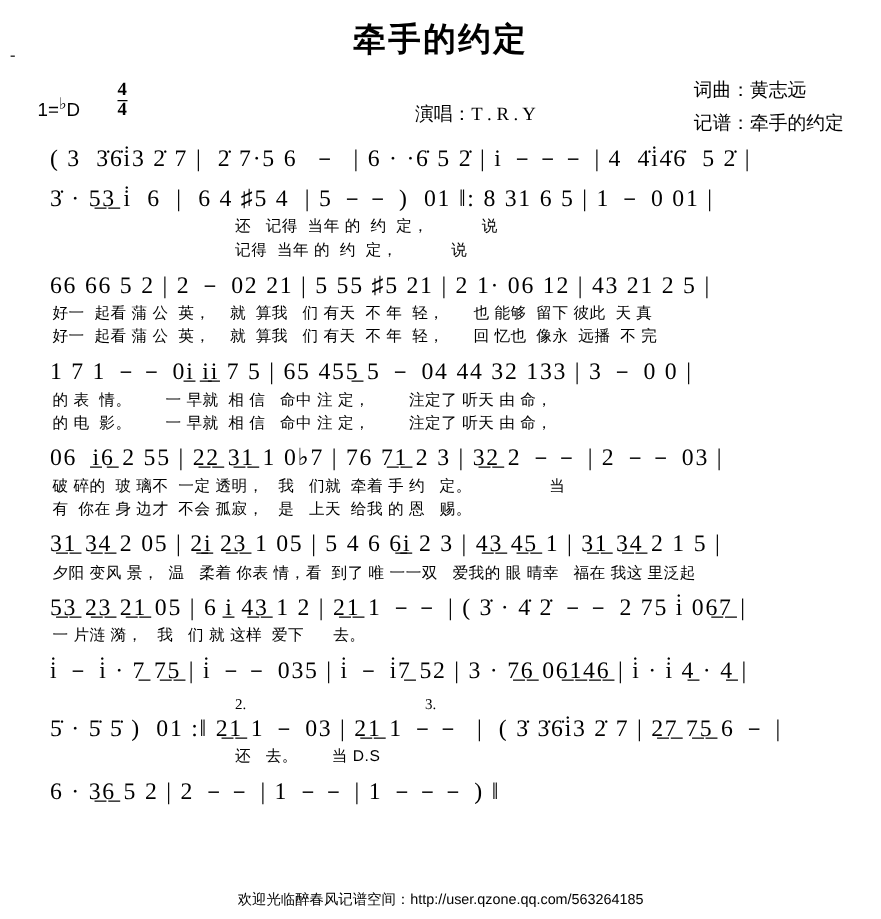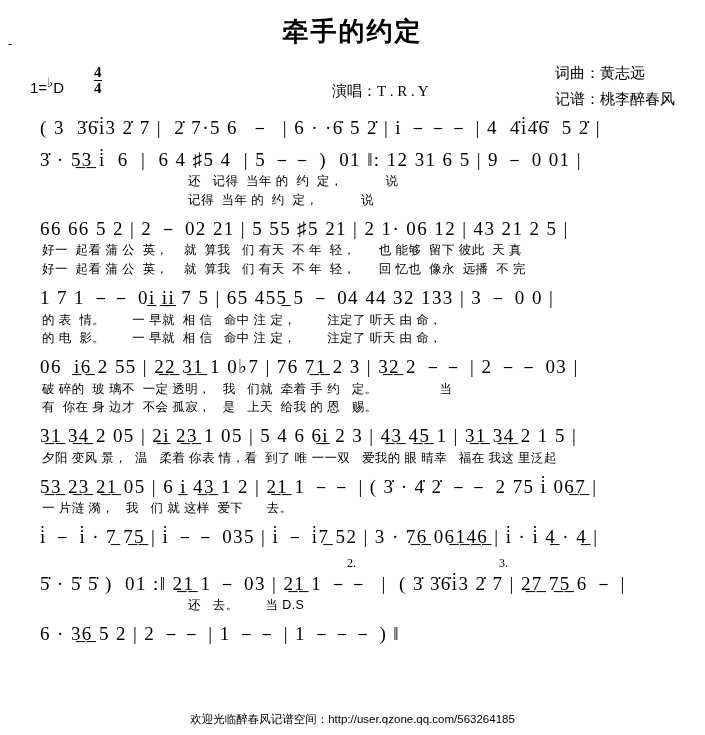--- a/index.html
+++ b/index.html
@@ -83,21 +83,21 @@
     text-align:center;
     font-family:"Liberation Sans", sans-serif;
     font-size:11.5px;
     color:#000;
   }
   .tiny-mark{
     position:absolute;left:8px;top:36px;
     font-size:13px;color:#000;
   }
   .sys-block{margin-bottom:6px;}
-  .mark{font-size:12px;text-align:center;}
+  .mark{font-size:12px;}
 </style>
 </head>
 <body>
 
 <div class="sheet">
 
   <div class="tiny-mark">-</div>
 
   <div class="title">牵手的约定</div>
 
@@ -105,32 +105,32 @@
     <div class="key-sig">
       <span>1=</span><span class="flat">♭</span><span>D</span>
     </div>
     <div class="meter">
       <span class="num">4</span>
       <span class="den">4</span>
     </div>
     <div class="singer">演唱：T . R . Y</div>
     <div class="credits">
       <div>词曲：黄志远</div>
-      <div>记谱：桃李醉春风</div>
+      <div>记谱：牵手的约定</div>
     </div>
   </div>
 
   <div class="staff">
 
     <div class="sys sys-block">
       <div class="notes">( 3  3̇6̇i̇3 2̇ 7 |  2̇ 7·5 6  －  | 6 · ·6̇ 5 2̇ | i －－－ | 4  4̇i̇4̇6̇  5 2̇ |</div>
     </div>
 
     <div class="sys sys-block">
-      <div class="notes">3̇ · 5̲3̲ i̇  6  |  6 4 ♯5 4  | 5 －－ )  01 ‖: 12 31 6 5 | 9 － 0 01 |</div>
+      <div class="notes">3̇ · 5̲3̲ i̇  6  |  6 4 ♯5 4  | 5 －－ )  01 ‖: 8 31 6 5 | 1 － 0 01 |</div>
       <div class="lyric indent">还   记得  当年 的  约  定，           说</div>
       <div class="lyric indent">记得  当年 的  约  定，           说</div>
     </div>
 
     <div class="sys sys-block">
       <div class="notes">66 66 5 2 | 2 － 02 21 | 5 55 ♯5 21 | 2 1· 06 12 | 43 21 2 5 |</div>
       <div class="lyric">好一  起看 蒲 公  英，    就  算我   们 有天  不 年  轻，      也 能够  留下 彼此  天 真</div>
       <div class="lyric">好一  起看 蒲 公  英，    就  算我   们 有天  不 年  轻，      回 忆也  像永  远播  不 完</div>
     </div>
 

